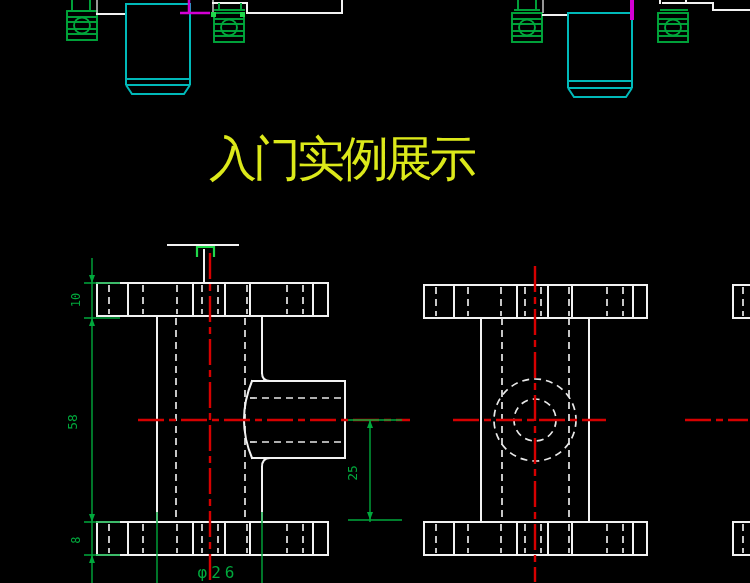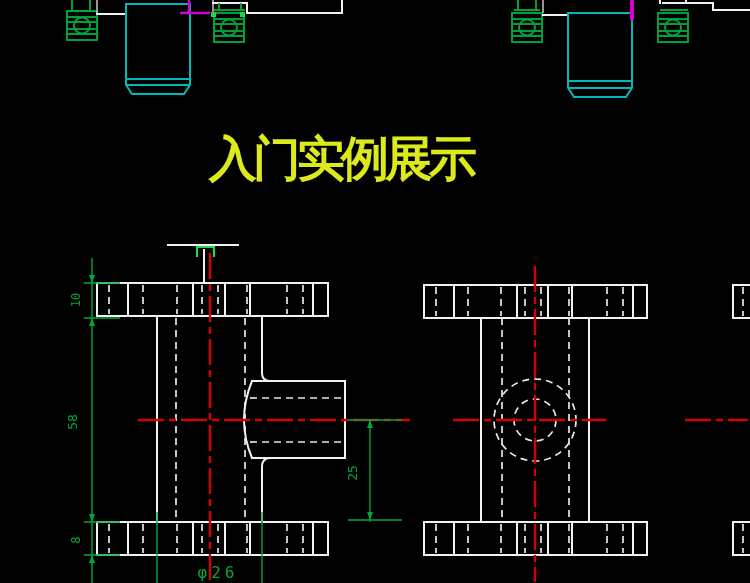--- a/index.html
+++ b/index.html
@@ -1,19 +1,19 @@
 <!DOCTYPE html>
 <html style="--bg: #000000; --title-yellow: #dce91a; --object-line: #f2f2f2; --hidden-line: #e8e8e8; --centerline: #d60000; --dimension: #00a83c; --highlight: #21d84b; --part-cyan: #00b9b9; --part-magenta: #d400d4; --muted-gray: #bdbdbd;"><head>
 <meta charset="utf-8">
 <style>
   html,body{margin:0;padding:0;background:#000;}
   .screen{position:relative;width:750px;height:583px;background:var(--bg,#000);overflow:hidden;
           font-family:"Liberation Sans",sans-serif;}
   .title{position:absolute;left:209px;top:129px;width:290px;height:60px;
-         font-family:"DejaVu Serif","Liberation Serif",serif;font-weight:bold;
+         font-family:"DejaVu Serif","Liberation Serif",serif;font-weight:normal;
          font-size:48px;line-height:58px;letter-spacing:-4px;color:var(--title-yellow,#dce91a);
          white-space:nowrap;}
   svg{position:absolute;left:0;top:0;}
   .wl{stroke:var(--object-line,#f2f2f2);stroke-width:2;fill:none;stroke-linecap:square;}
   .hl{stroke:var(--hidden-line,#e8e8e8);stroke-width:1.7;stroke-dasharray:7 5;fill:none;}
   .cl{stroke:var(--centerline,#d60000);stroke-width:2.4;stroke-dasharray:26 5 7 5;fill:none;}
   .gl{stroke:var(--dimension,#00a83c);stroke-width:1.9;fill:none;}
   .dl{stroke:var(--dimension,#00a83c);stroke-width:1.4;fill:none;}
   .cy{stroke:var(--part-cyan,#00b9b9);stroke-width:2;fill:none;}
   .mg{stroke:var(--part-magenta,#d400d4);stroke-width:2.5;fill:none;}

